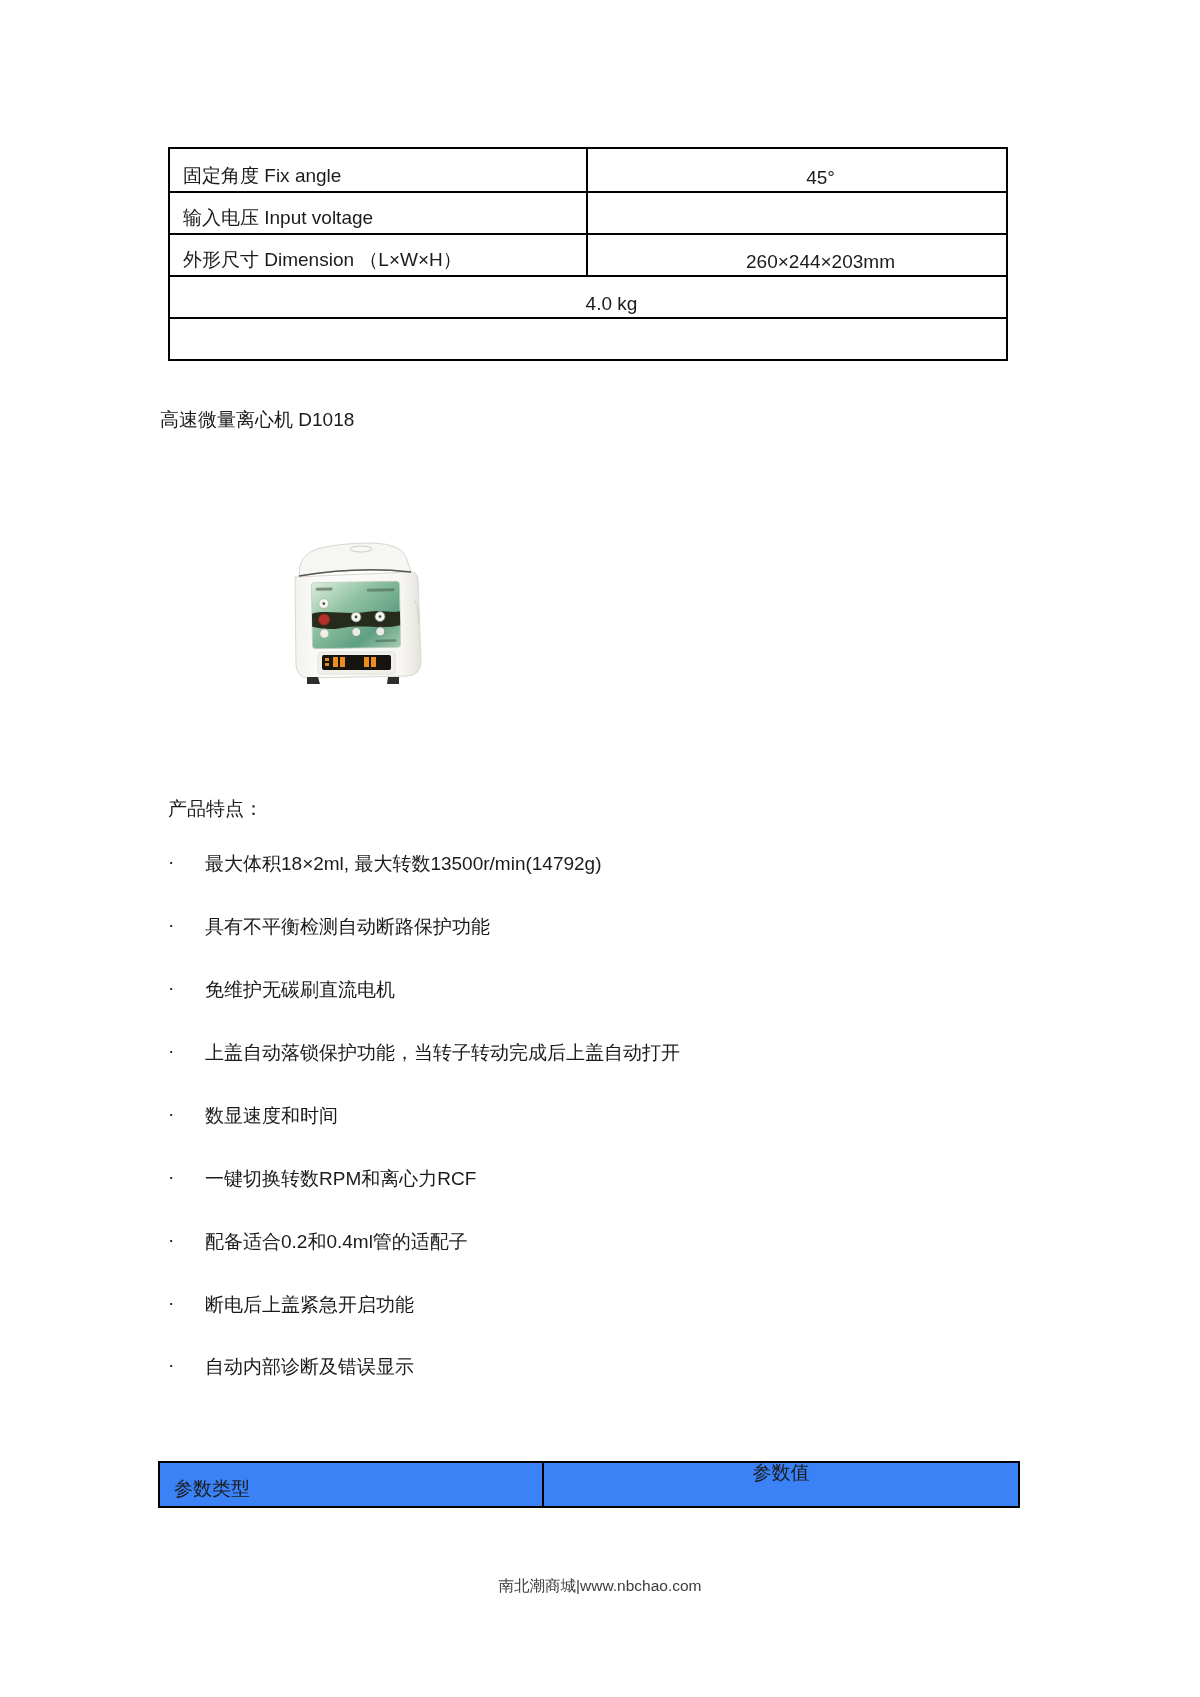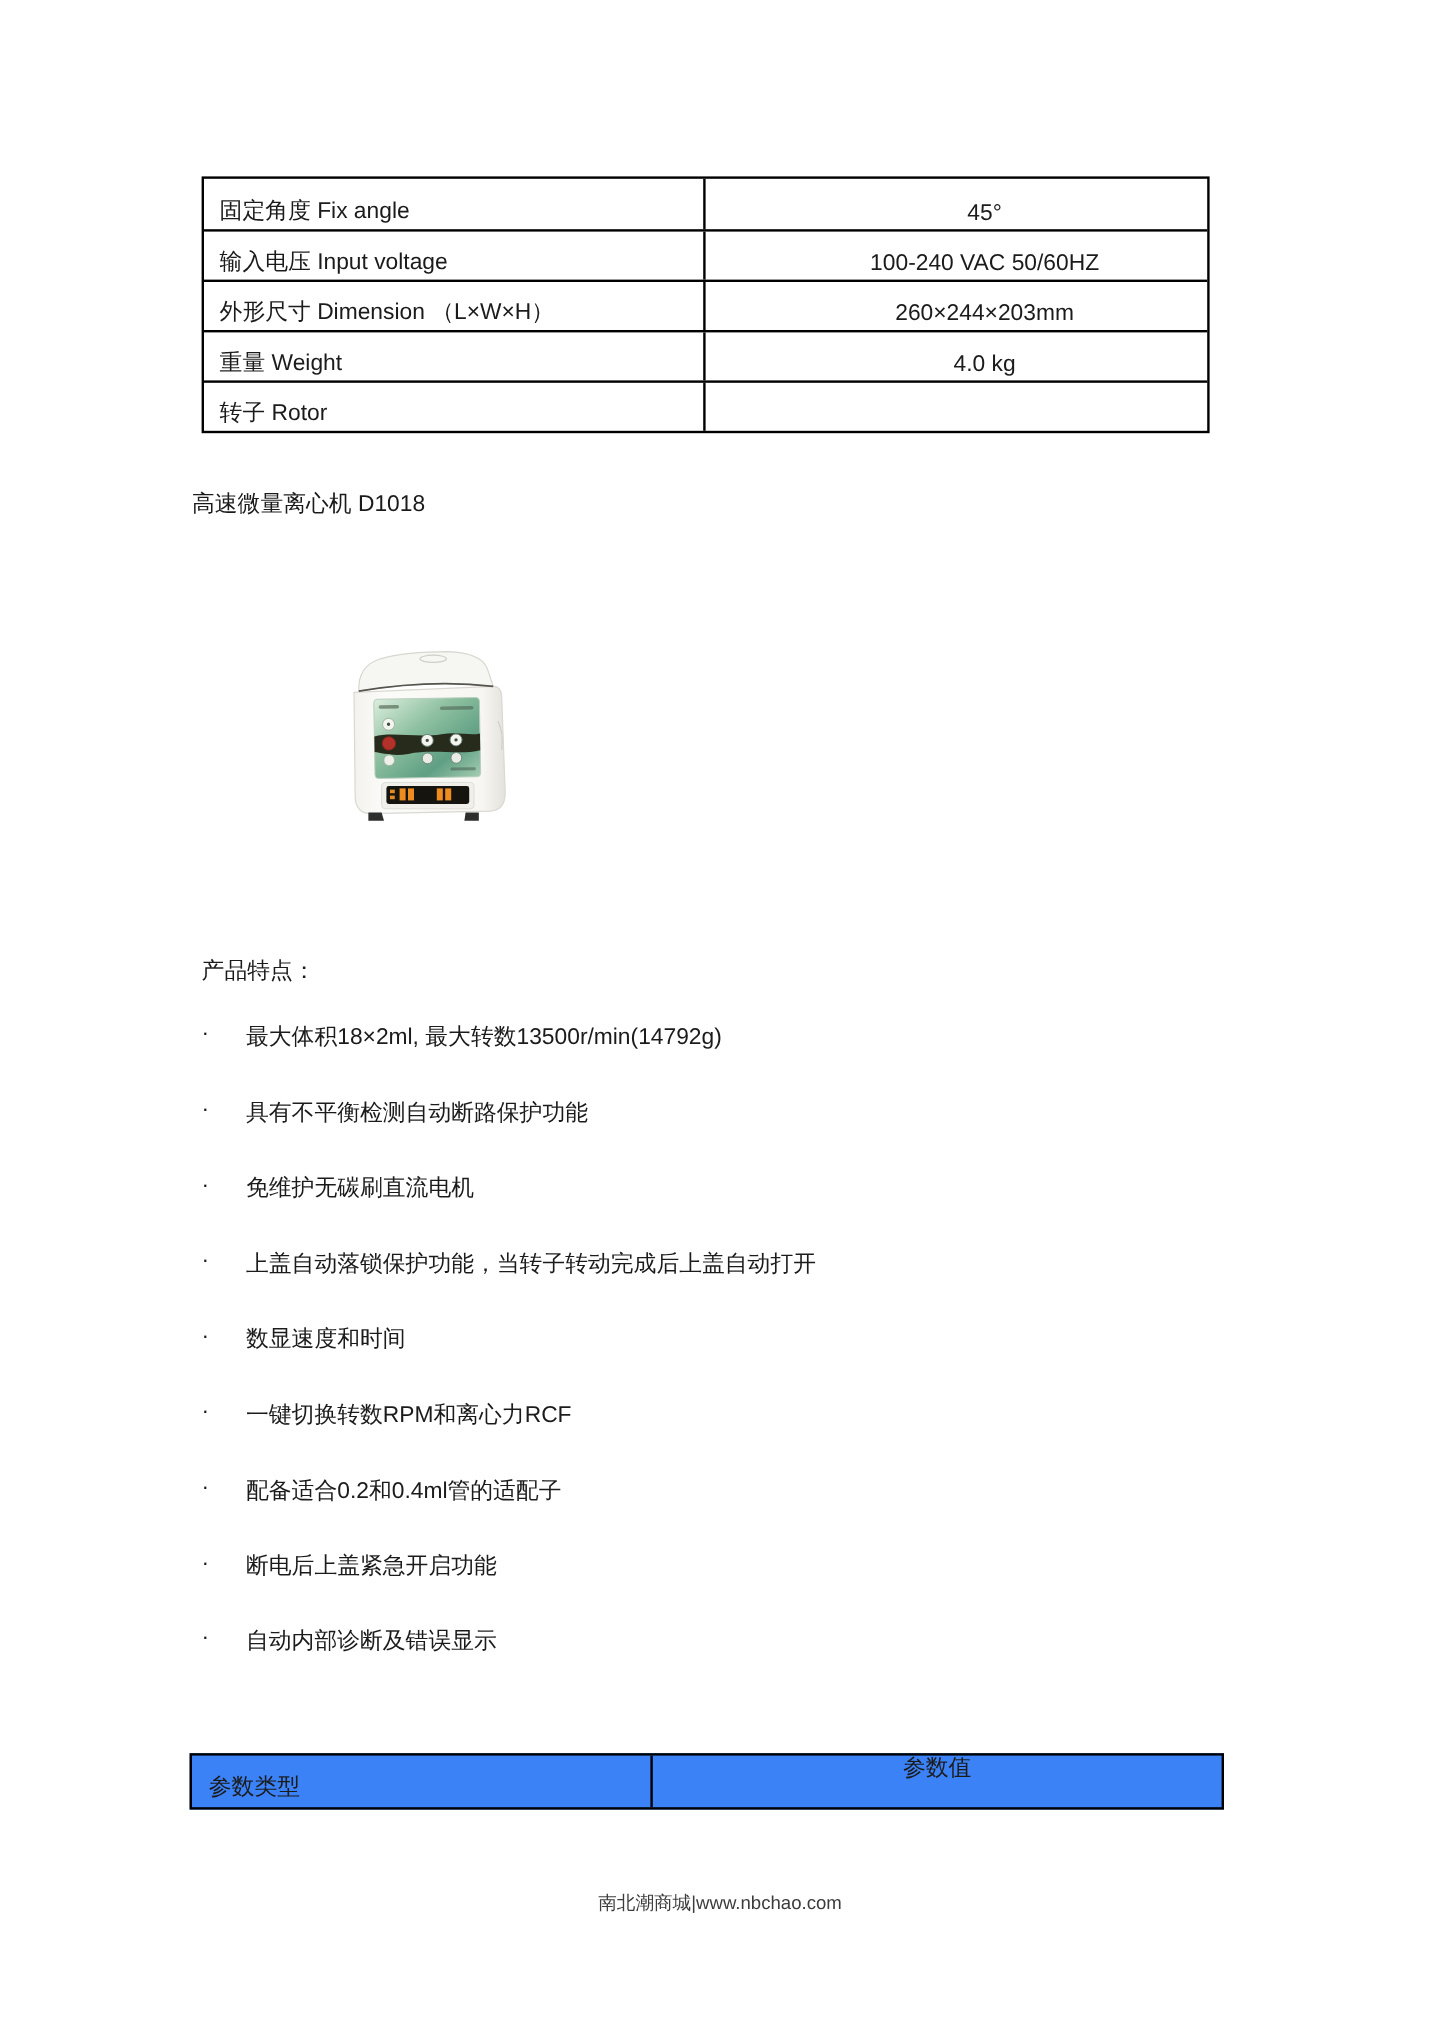--- a/index.html
+++ b/index.html
@@ -60,32 +60,29 @@
 
 <div class="page">
 
   <div class="spec-table">
     <div class="spec-row">
       <div class="spec-label">固定角度  Fix angle</div>
       <div class="spec-value">45°</div>
     </div>
     <div class="spec-row">
       <div class="spec-label">输入电压  Input voltage</div>
-      <div class="spec-value">100-240 VAC 50/60HZ</div>
     </div>
     <div class="spec-row">
       <div class="spec-label">外形尺寸  Dimension （L×W×H）</div>
       <div class="spec-value">260×244×203mm</div>
     </div>
     <div class="spec-row">
-      <div class="spec-label">重量  Weight</div>
       <div class="spec-value">4.0 kg</div>
     </div>
     <div class="spec-row">
-      <div class="spec-label">转子 Rotor</div>
     </div>
   </div>
 
   <div class="product-title">高速微量离心机 D1018</div>
 
   <div class="device">
     <svg viewBox="0 0 178 156" width="178" height="156">
       <defs>
         <linearGradient id="panelG" x1="0" y1="0" x2="1" y2="1">
           <stop offset="0" stop-color="#dcEEdf"></stop>

